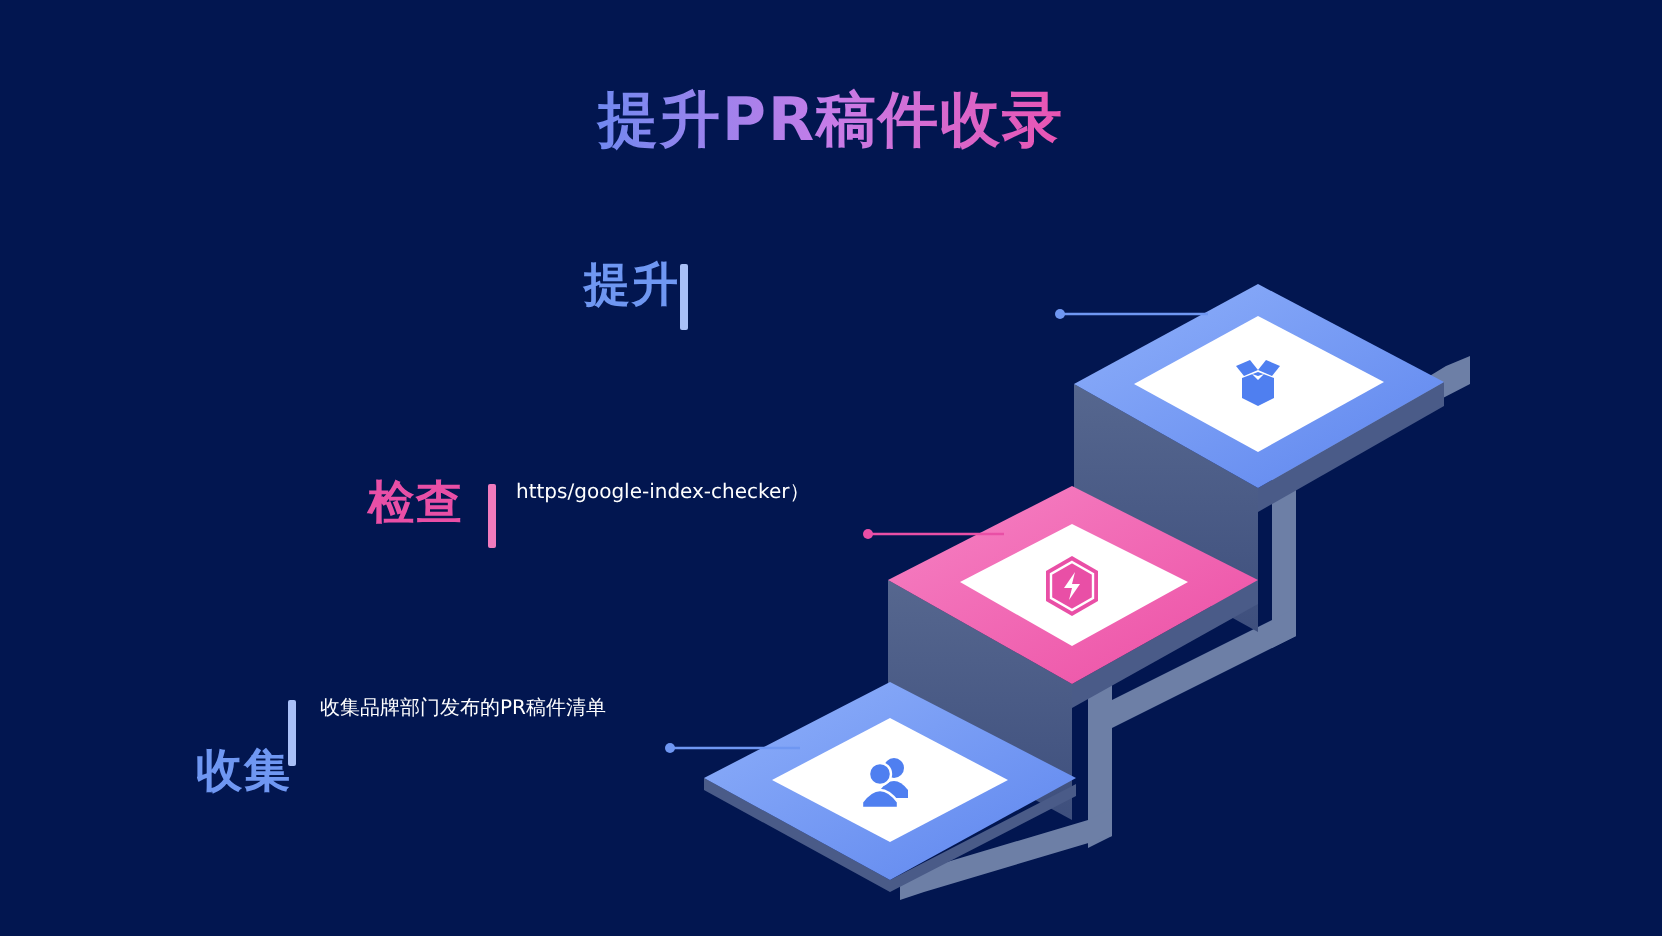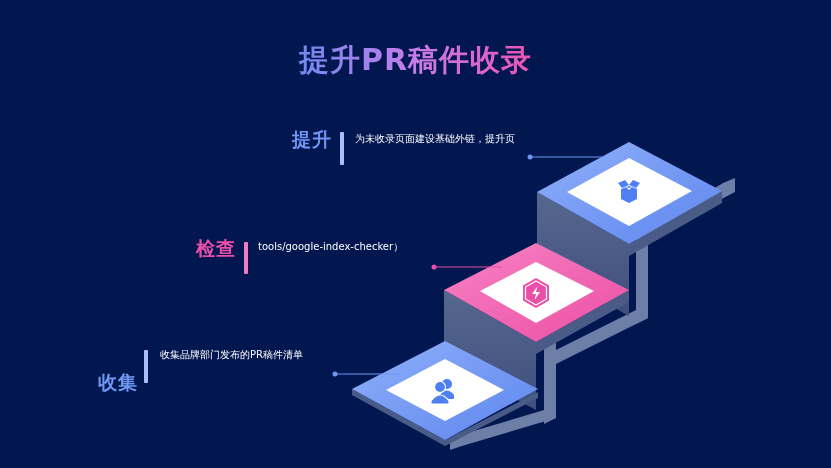--- a/index.html
+++ b/index.html
@@ -12,45 +12,44 @@
     .title {
       position: absolute; left: 0; top: 40px; width: 831px;
       text-align: center; font-size: 30px; font-weight: bold;
       letter-spacing: 1px;
       background: linear-gradient(90deg, #5f8cf2 33%, #c77ce8 50%, #f04ba6 67%);
       -webkit-background-clip: text; background-clip: text;
       color: transparent;
     }
     .title span { display: inline-block; }
     .step-label {
-      position: absolute; font-size: 19px; font-weight: bold; letter-spacing: 1px;
+      position: absolute; font-size: 23px; font-weight: bold; letter-spacing: 1px;
     }
     .step-bar {
       position: absolute; width: 4px; border-radius: 1px;
     }
     .step-desc {
       position: absolute; color: #ffffff; font-size: 10px; line-height: 22px;
     }
     svg.stairs { position: absolute; left: 0; top: 0; }
   </style>
 </head>
 <body>
 
 <div class="title"><span>提升PR稿件收录</span></div>
 
 <div class="step-label" style="left:292px; top:127px; color:#6f97f2;">提升</div>
 <div class="step-bar" style="left:340px; top:132px; height:33px; background:#a9c0f7;"></div>
 <div class="step-desc" style="left:355px; top:128px;">
-  <div>为未收录页面建设基础外链，提升页</div>
 </div>
 
-<div class="step-label" style="left:196px; top:236px; color:#e94fa6;">检查</div>
+<div class="step-label" style="left:184px; top:236px; color:#e94fa6;">检查</div>
 <div class="step-bar" style="left:244px; top:242px; height:32px; background:#f07bbd;"></div>
 <div class="step-desc" style="left:258px; top:236px;">
-  <div>tools/google-index-checker）</div>
+  <div>https/google-index-checker）</div>
 </div>
 
 <div class="step-label" style="left:98px; top:344px; color:#6f97f2;margin-top:26px;">收集</div>
 <div class="step-bar" style="left:144px; top:350px; height:33px; background:#a9c0f7;"></div>
 <div class="step-desc" style="left:160px; top:344px;text-align:right;">
   <div>收集品牌部门发布的PR稿件清单</div>
 </div>
 
 <svg class="stairs" width="831" height="468" viewBox="0 0 831 468">
   <defs>

